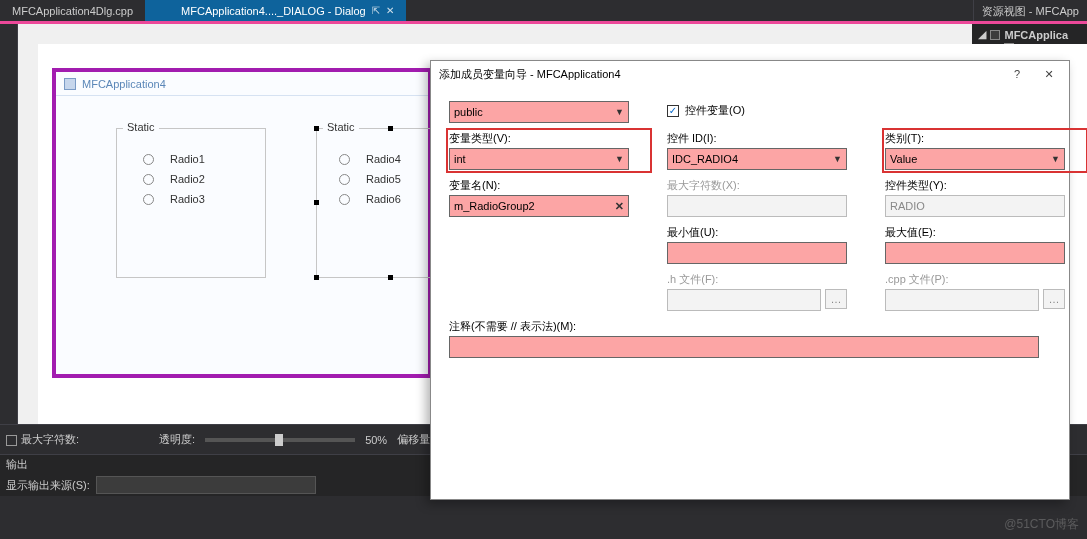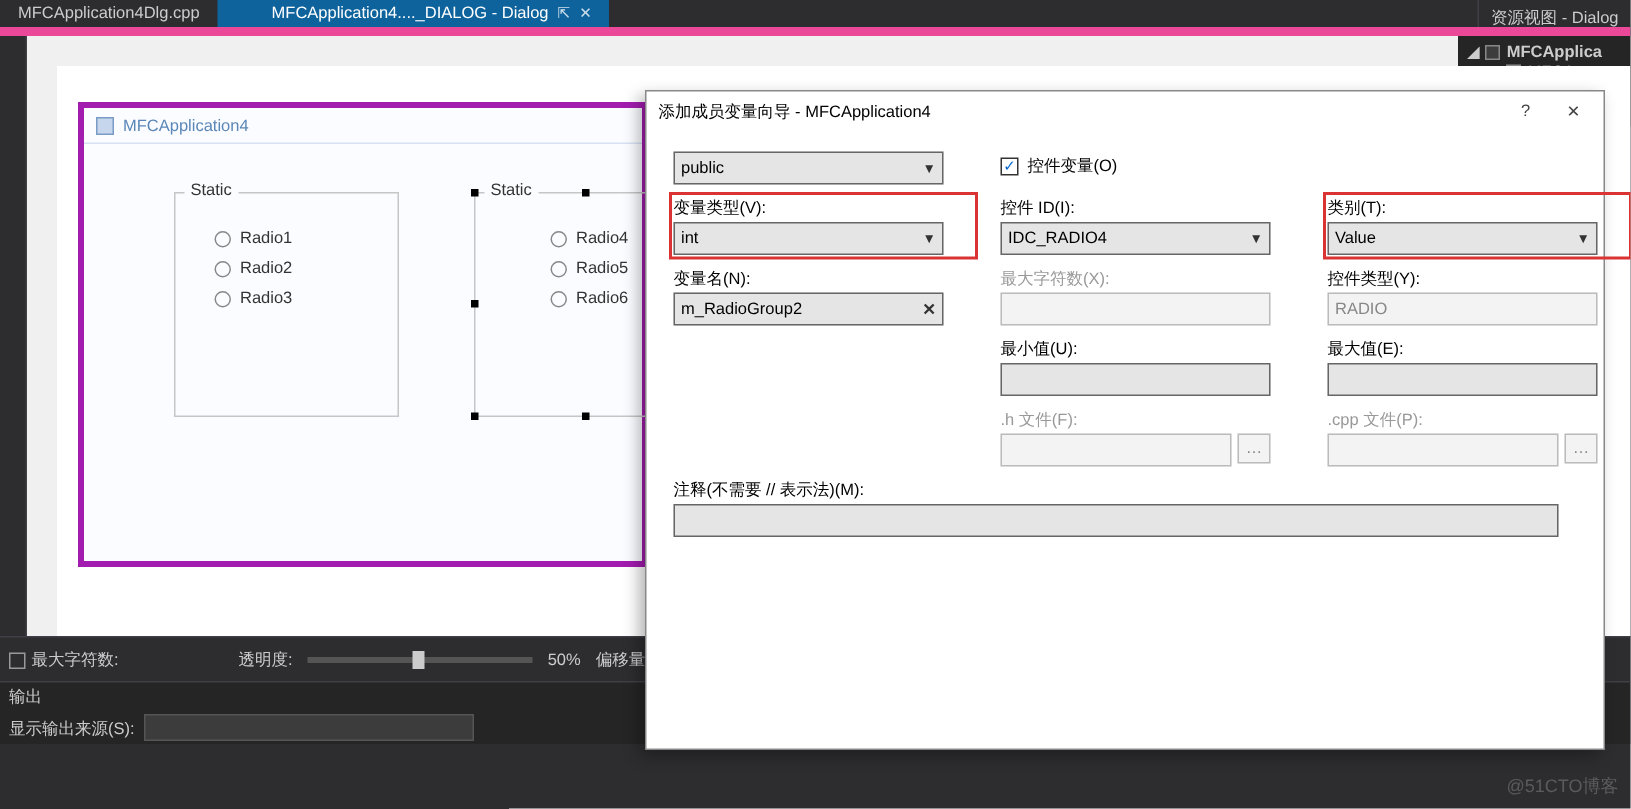--- a/index.html
+++ b/index.html
@@ -1,39 +1,39 @@
 <!DOCTYPE html>
 <html><head>
 <meta charset="utf-8">
 <style>
   * { box-sizing: border-box; margin: 0; padding: 0; font-family: "Microsoft YaHei", "Segoe UI", sans-serif; font-size: 11px; }
   body { background: #2d2d30; width: 1087px; height: 539px; overflow: hidden; position: relative; color: #ccc; }
 
-  .tab-bar { height: 24px; background: #2d2d30; display: flex; align-items: stretch; border-bottom: 6px solid #ec4899; }
+  .tab-bar { height: 24px; background: #2d2d30; display: flex; align-items: stretch; border-bottom: 3px solid #ec4899; }
   .tab { padding: 4px 12px; color: #ccc; display: flex; align-items: center; gap: 6px; }
   .tab.active { background: #0e639c; color: #fff; padding-left: 36px; }
   .tab .pin, .tab .close { font-size: 10px; opacity: .8; }
   .spacer { flex: 1; }
   .resview { padding: 4px 8px; border-left: 1px solid #3f3f46; }
 
   .side-strip { position: absolute; left: 0; top: 24px; width: 18px; height: 420px; background: #2d2d30; border-right: 1px solid #3f3f46; }
   .ruler-h { position: absolute; left: 18px; top: 24px; right: 0; height: 20px; background: #f0f0f0; }
   .ruler-v { position: absolute; left: 18px; top: 44px; width: 20px; height: 380px; background: #f0f0f0; }
 
   .design-area { position: absolute; left: 38px; top: 44px; right: 0; height: 380px; background: #fff; }
   .dlg { position: absolute; left: 14px; top: 24px; width: 380px; height: 310px; border: 4px solid #a21caf; background: #fafcff; }
   .dlg-title { height: 24px; line-height: 24px; padding: 0 8px; color: #5b87b8; border-bottom: 1px solid #d6e2f2; display:flex; align-items:center; gap:6px;}
   .dlg-title .ico { width:12px;height:12px;background:#c6d6ec;border:1px solid #7a9bc6; }
   .groupbox { position: absolute; border: 1px solid #c6c6c6; font-size:11px; color:#333; padding: 16px 10px 10px; }
   .groupbox .legend { position: absolute; top: -8px; left: 6px; background: #fafcff; padding: 0 4px; }
   .gb1 { left: 60px; top: 56px; width: 150px; height: 150px; }
   .gb2 { left: 260px; top: 56px; width: 150px; height: 150px; }
-  .radio { display: flex; align-items: center; gap: 6px; margin: 8px 0 8px 16px; color:#333; }
+  .radio { display: flex; align-items: center; gap: 16px; margin: 8px 0 8px 16px; color:#333; }
   .radio .circle { width: 11px; height: 11px; border: 1px solid #888; border-radius: 50%; }
-  .gb2 .radio { margin-left: 40px; align-items: flex-end; }
+  .gb2 .radio { margin-left: 12px; align-items: flex-end; }
   .handle { width:5px; height:5px; background:#000; position:absolute; }
   .gb2.selected .h1{top:-3px;left:-3px}.gb2.selected .h2{top:-3px;left:50%;margin-left:-3px}.gb2.selected .h3{top:-3px;right:-3px}
   .gb2.selected .h4{top:50%;left:-3px;margin-top:-3px}.gb2.selected .h5{top:50%;right:-3px;margin-top:-3px}
   .gb2.selected .h6{bottom:-3px;left:-3px}.gb2.selected .h7{bottom:-3px;left:50%;margin-left:-3px}.gb2.selected .h8{bottom:-3px;right:-3px}
 
   .bottom-strip { position: absolute; left: 0; top: 424px; right: 0; height: 30px; background: #2d2d30; display:flex; align-items:center; padding:0 6px; gap:10px; border-top:1px solid #3f3f46; }
   .chk { width:11px;height:11px;border:1px solid #999;display:inline-block;vertical-align:middle;margin-right:4px;}
   .slider { width:150px;height:4px;background:#555;position:relative;}
   .slider .thumb{width:8px;height:12px;background:#ccc;position:absolute;top:-4px;left:70px;}
   .numbox{width:40px;height:18px;background:#3c3c3c;border:1px solid #555;color:#ccc;padding:0 2px;display:inline-flex;align-items:center;}
@@ -51,21 +51,21 @@
   
   .wizard { position:absolute; left:430px; top:60px; width:640px; height:440px; background:#fff; border:1px solid #888; box-shadow: -4px 4px 10px rgba(0,0,0,.3); color:#000; }
   .wiz-title { height:26px; display:flex; align-items:center; padding:0 8px; font-size:12px; gap:8px;}
   .wiz-title .gap{flex:1}
   .wiz-title .btn{width:24px;text-align:center;color:#444;}
   .wiz-head { height:70px; border-bottom:1px solid #ddd; display:flex; align-items:center; padding:0 18px;}
   .wiz-head .title{flex:1;text-align:center;font-weight:bold;font-size:13px;}
   .wiz-head .ico3d{width:46px;height:36px;background:linear-gradient(135deg,#555 0 50%,#888 0 100%);transform:skewY(-6deg);}
   .wiz-body { padding: 14px 18px; display:grid; grid-template-columns: 200px 200px 200px; column-gap: 18px; row-gap: 8px; align-items:start;}
   .fld label{display:block;margin-bottom:2px;font-size:11px;}
-  .sel, .txt { width: 180px; height: 22px; border:1px solid #666; background:#e5e5e5; padding:0 4px; display:flex; align-items:center; justify-content:space-between;}
+  .sel, .txt { width: 180px; height: 22px; border:1px solid #666; background:#fca5a5; padding:0 4px; display:flex; align-items:center; justify-content:space-between;}
   .sel .arrow{font-size:9px;color:#333;}
   .txt.disabled, .sel.disabled{background:#f3f3f3;color:#888;border-color:#bbb;}
   .txt .clear{color:#333;font-weight:bold;}
   .hl-red{outline:2px solid #d93333;outline-offset:1px;}
   .check-row{display:flex;align-items:center;gap:6px;margin-top:2px;}
   .check-row .box{width:12px;height:12px;border:1px solid #333;display:flex;align-items:center;justify-content:center;font-size:10px;color:#0066cc;}
   .browse{width:22px;height:20px;border:1px solid #bbb;background:#f3f3f3;display:inline-flex;align-items:center;justify-content:center;color:#888;margin-left:4px;}
   .comment-row{grid-column:1 / span 3;}
   .comment-row .txt{width:590px;}
   .lbl-dis{color:#999;}
@@ -78,21 +78,21 @@
 <div class="tab-bar">
   <div class="tab">
       <span>MFCApplication4Dlg.cpp</span>
     </div>
   <div class="tab active">
     <span>MFCApplication4...._DIALOG - Dialog</span>
     <span class="pin">⇱</span>
     <span class="close">✕</span>
   </div>
   <div class="spacer"></div>
-  <div class="resview"><span>资源视图 - Dialog</span></div>
+  <div class="resview"><span>资源视图 - MFCApp</span></div>
 </div>
 
 <div class="side-strip"></div>
 <div class="ruler-h"></div>
 <div class="ruler-v"></div>
 
 <div class="resource-tree">
   <div class="node">◢ <span class="sq"></span> <b>MFCApplica</b></div>
   <div class="node" style="padding-left:14px">▶ <span class="sq"></span> <span>MFCAp</span></div>
 </div>

